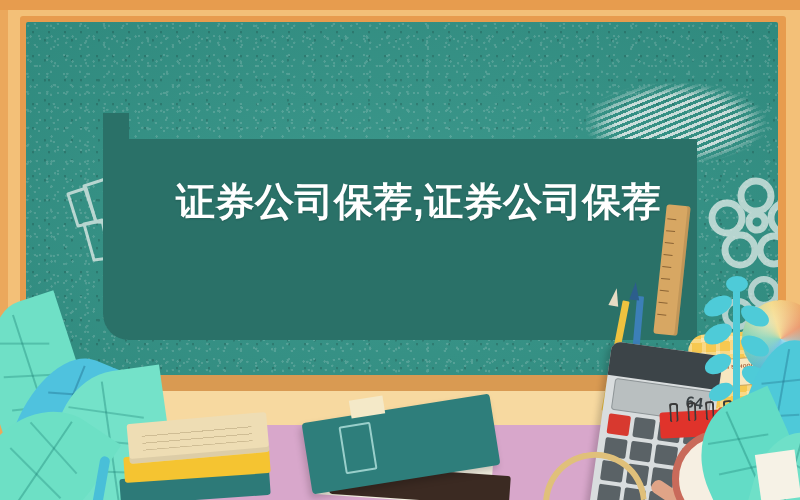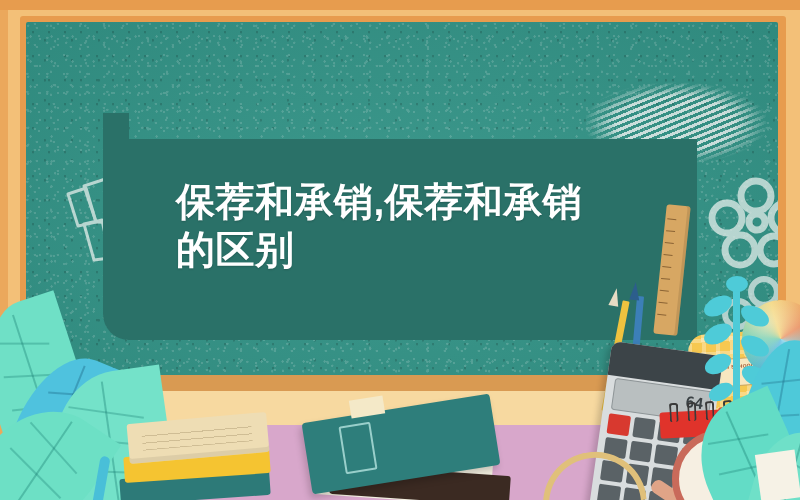--- a/index.html
+++ b/index.html
@@ -218,22 +218,21 @@
         <line x1="166" y1="30" x2="175" y2="58"></line>
           <line x1="176" y1="26" x2="182" y2="50"></line>
       </g>
     </svg>
 
     <div class="board-vign"></div>
   </div>
 
   <div class="panel"></div>
   <div class="title">
-    <div>保荐和承销,保荐和承销</div>
-    <div>的区别</div>
+    <div>证券公司保荐,证券公司保荐</div>
   </div>
 
   <div class="desk">
     <div class="band-a"></div>
     <div class="band-b"></div>
     <div class="band-c"></div>
   </div>
 
   <div class="leaf" style="left:-8px;top:300px;width:92px;height:184px;transform:rotate(-18deg);background:#6FE0C6;">
     <div class="vein"></div>

